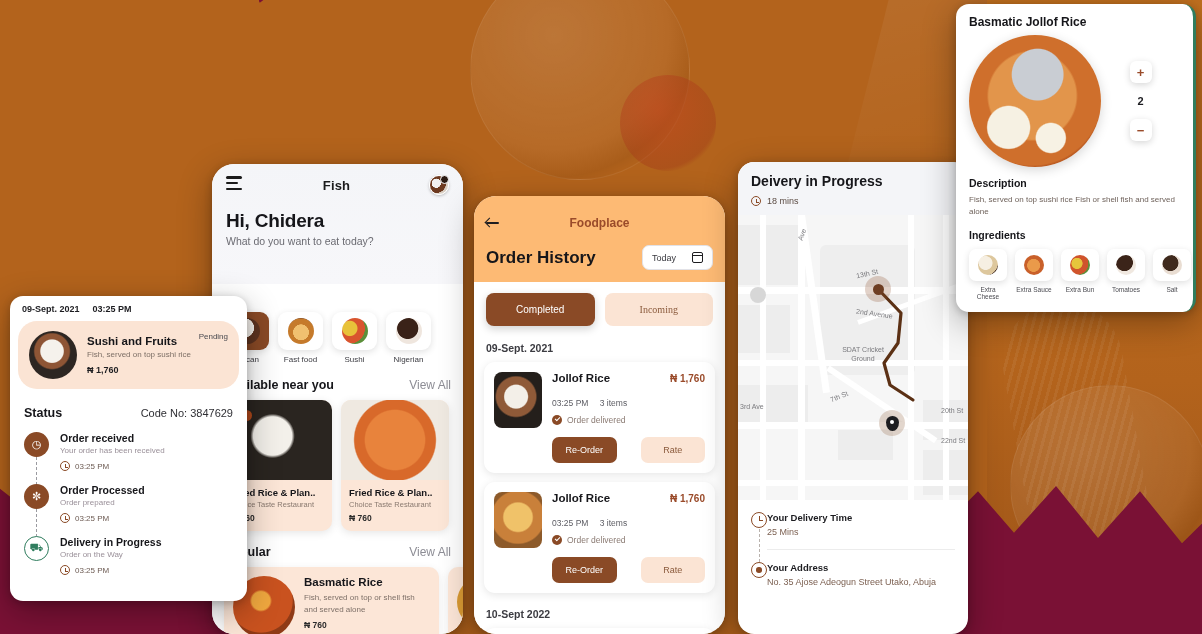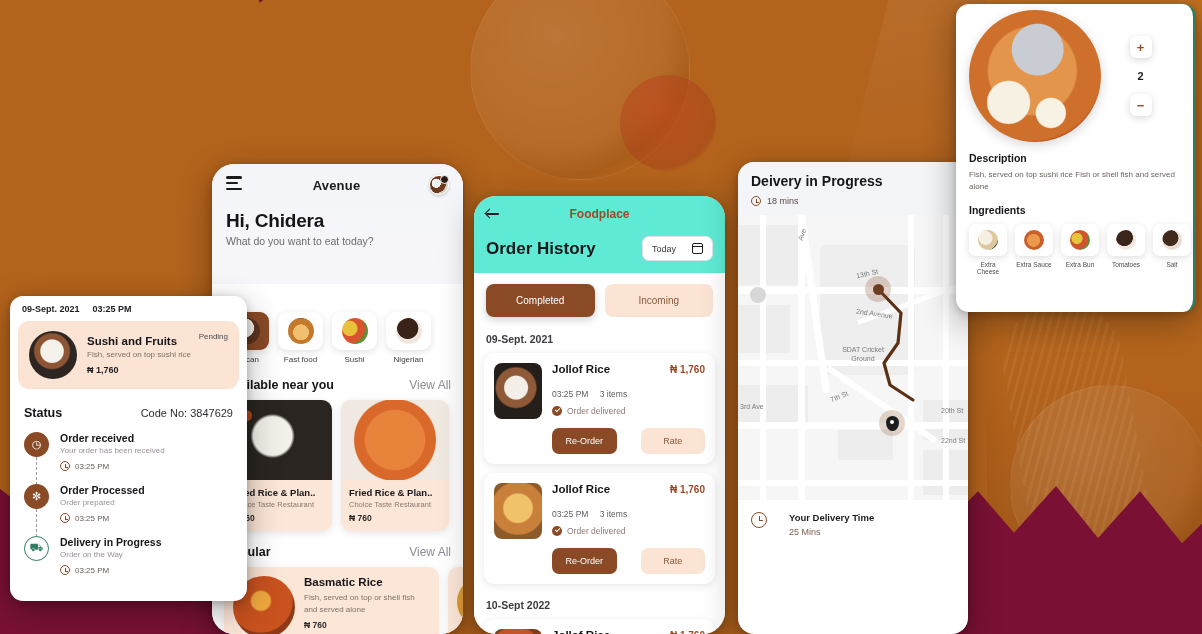--- a/index.html
+++ b/index.html
@@ -131,21 +131,21 @@
      background:radial-gradient(circle at 45% 40%,#f0a83f 0 18%,#c9521f 22% 62%,#8f3a16 64% 100%);}
   .pcard .pt{font-size:11.5px;font-weight:700;color:#16161a;}
   .pcard .pd{font-size:8px;color:#7e7068;margin-top:4px;line-height:1.45;}
   .pcard .pp{font-size:8.5px;font-weight:700;color:#2b2b2b;margin-top:5px;}
   .pcard.second{width:60px;}
   .pcard.second .pim{width:52px;height:52px;background:radial-gradient(circle at 45% 40%,#f2d27a 0 30%,#d99a33 34% 70%,#a9691f 72% 100%);}
 
   
   #status { left:10px; top:296px; width:237px; height:305px; border-radius:13px; }
   .st-top{display:flex;gap:13px;align-items:center;padding:8px 12px 7px;font-size:9px;font-weight:700;color:#1c1c20;}
-  .st-food{margin:0 8px;background:#FBE4D4;border-radius:11px;display:flex;align-items:center;gap:10px;padding:10px 11px;position:relative;}
+  .st-food{margin:0 8px;background:#FBE4D4;border-radius:19px;display:flex;align-items:center;gap:10px;padding:10px 11px;position:relative;}
   .st-food .ph{width:48px;height:48px;border-radius:50%;flex:none;
      background:radial-gradient(circle at 48% 42%,#f5f2ec 0 30%,#8e5535 33% 46%,#2d2622 50% 100%);}
   .st-food .nm{font-size:11.5px;font-weight:700;color:#16161a;}
   .st-food .ds{font-size:8px;color:#7d6f66;margin-top:3px;}
   .st-food .pr{font-size:9px;font-weight:700;color:#1f1f22;margin-top:6px;}
   .st-food .pend{position:absolute;right:11px;top:11px;font-size:8px;color:#4a4a50;}
   .st-sec{display:flex;align-items:baseline;justify-content:space-between;padding:17px 14px 6px;}
   .st-sec .a{font-size:12.5px;font-weight:700;color:#16161a;}
   .st-sec .b{font-size:11px;color:#2f2f34;}
   .tl{padding:6px 0 0 14px;position:relative;}
@@ -158,36 +158,36 @@
   .tl-item:last-child::after{display:none;}
   .tl-t{font-size:10.5px;font-weight:700;color:#16161a;}
   .tl-s{font-size:8px;color:#9a9099;margin-top:2px;}
   .tl-time{display:flex;align-items:center;gap:5px;margin-top:6px;font-size:8px;color:#6c5a52;}
   .clockic{width:10px;height:10px;border:1.3px solid #8A4A26;border-radius:50%;position:relative;flex:none;}
   .clockic::before{content:"";position:absolute;left:4px;top:2px;width:1.1px;height:3.2px;background:#8A4A26;}
   .clockic::after{content:"";position:absolute;left:4.3px;top:4.6px;width:2.8px;height:1.1px;background:#8A4A26;}
 
   
   #history{left:474px; top:196px; width:251px; height:438px; border-radius:22px;}
-  .oh-head{background:#5eead4;padding:9px 12px 12px;}
+  .oh-head{background:#fdba74;padding:18px 12px 12px;}
   .oh-nav{display:flex;align-items:center;justify-content:center;position:relative;height:18px;}
   .backarr{position:absolute;left:0;width:14px;height:14px;}
   .backarr i{position:absolute;left:0;top:6px;width:13px;height:1.8px;background:#1d1d20;border-radius:2px;}
   .backarr b{position:absolute;left:0;top:3px;width:7px;height:7px;border-left:1.8px solid #1d1d20;border-bottom:1.8px solid #1d1d20;transform:rotate(45deg);}
   .oh-brand{font-size:12px;font-weight:700;color:#9A4B2A;}
   .oh-row{display:flex;align-items:center;justify-content:space-between;margin-top:13px;}
   .oh-title{font-size:17px;font-weight:700;color:#16161a;}
   .oh-today{display:flex;align-items:center;gap:16px;background:#fff;border:1px solid #e2e2e7;border-radius:7px;padding:6px 9px;}
   .oh-today span{font-size:9px;color:#3a3a40;}
   .cal{width:11px;height:11px;border:1.4px solid #1d1d20;border-radius:2px;position:relative;}
   .cal::before{content:"";position:absolute;left:-1.4px;right:-1.4px;top:1.5px;height:1.4px;background:#1d1d20;}
   .tabs{display:flex;gap:10px;padding:11px 12px 10px;background:#fff;}
   .tab{flex:1;text-align:center;border-radius:8px;font-size:10px;padding:11px 0;}
   .tab.active{background:#8A4A26;color:#fff;box-shadow:0 3px 8px rgba(0,0,0,.18);}
-  .tab.idle{background:#FBE4D4;color:#8a5a3c;}
+  .tab.idle{background:#FBE4D4;color:#8a5a3c;font-family:Liberation Serif, serif;}
   .date-h{font-size:10.5px;font-weight:700;color:#3b3b41;padding:6px 12px 8px;background:#fff;}
   .oh-card{margin:0 10px 9px;background:#fff;border-radius:11px;box-shadow:0 2px 9px rgba(0,0,0,.10);padding:10px;}
   .oh-c-top{display:flex;gap:10px;}
   .oh-th{width:48px;height:56px;border-radius:8px;flex:none;}
   .th-1{background:radial-gradient(circle at 46% 44%,#f3efe8 0 28%,#8f5a38 31% 48%,#241f1b 52% 100%);}
   .th-2{background:radial-gradient(circle at 50% 45%,#f0c269 0 36%,#c9803a 40% 66%,#8d5a2a 70% 100%);}
   .th-3{background:radial-gradient(circle at 45% 42%,#e9e3d6 0 26%,#c4552a 30% 60%,#7e3d1c 64% 100%);}
   .oh-nm{display:flex;justify-content:space-between;align-items:baseline;}
   .oh-nm .n{font-size:11.5px;font-weight:700;color:#16161a;}
   .oh-nm .p{font-size:10px;font-weight:700;color:#9A4B2A;}
@@ -212,21 +212,21 @@
   .park{position:absolute;background:#EEEEEE;border-radius:6px;}
   .mlabel{position:absolute;font-size:7px;color:#7a7a7e;white-space:nowrap;}
   .route{position:absolute;}
   .pin-a{position:absolute;width:26px;height:26px;border-radius:50%;background:rgba(138,74,38,.25);display:flex;align-items:center;justify-content:center;}
   .pin-a i{width:11px;height:11px;border-radius:50%;background:#6e3d22;}
   .pin-b{position:absolute;width:26px;height:26px;border-radius:50%;background:rgba(160,120,90,.30);display:flex;align-items:center;justify-content:center;}
   .pin-b i{width:13px;height:15px;background:#1d1d20;border-radius:50% 50% 50% 50%/ 42% 42% 60% 60%;position:relative;}
   .pin-b i::after{content:"";position:absolute;left:4.2px;top:4px;width:4.5px;height:4.5px;border-radius:50%;background:#fff;}
   .pin-c{position:absolute;width:16px;height:16px;border-radius:50%;background:#D7D7D7;}
   .dv-info{padding:12px 13px 0;background:#fff;}
-  .dv-item{display:flex;gap:22px;position:relative;padding-bottom:12px;}
+  .dv-item{display:flex;gap:0;position:relative;padding-bottom:12px;}
   .dv-item::after{content:"";position:absolute;left:7.5px;top:17px;bottom:0;border-left:1.4px dashed #b9b2ad;}
   .dv-item:last-child::after{display:none;}
   .dv-item:not(:last-child) .dv-txt{border-bottom:1px solid #ececec;padding-bottom:12px;width:100%;}
   .dvic{width:16px;height:16px;border-radius:50%;border:1.4px solid #8A4A26;flex:none;position:relative;background:#fff;z-index:2;}
   .dvic.clock::before{content:"";position:absolute;left:6.6px;top:3.4px;width:1.2px;height:4.4px;background:#8A4A26;}
   .dvic.clock::after{content:"";position:absolute;left:7px;top:7.2px;width:3.6px;height:1.2px;background:#8A4A26;}
   .dvic.loc::after{content:"";position:absolute;left:4.3px;top:4.3px;width:5.6px;height:5.6px;border-radius:50%;background:#8A4A26;}
   .dv-t{font-size:9.5px;font-weight:700;color:#1c1c20;}
   .dv-v{font-size:9px;color:#7b5f50;margin-top:4px;}
 
@@ -276,21 +276,21 @@
 </div>
 
 <div class="panel" id="home">
   <div class="hm-head">
     <div class="hm-topbar">
       <div class="burger">
           <i></i>
           <i></i>
           <i></i>
         </div>
-      <div class="hm-city">Avenue</div>
+      <div class="hm-city">Fish</div>
       <div class="hm-avatar"></div>
     </div>
     <div class="hm-hi">Hi, Chidera</div>
     <div class="hm-sub">What do you want to eat today?</div>
   </div>
 
   <div class="hm-body">
     <div class="cats">
       <div class="cat sel">
         <div class="ci">
@@ -556,24 +556,32 @@
   </div>
 
   <div class="dv-info">
     <div class="dv-item">
       <span class="dvic clock"></span>
       <div class="dv-txt">
         <div class="dv-t">Your Delivery Time</div>
         <div class="dv-v">25 Mins</div>
       </div>
     </div>
+    <div class="dv-item">
+      <span class="dvic loc"></span>
+      <div class="dv-txt">
+        <div class="dv-t">Your Address</div>
+        <div class="dv-v">No. 35 Ajose Adeogun Street Utako, Abuja</div>
+      </div>
+    </div>
   </div>
 </div>
 
 <div class="panel" id="detail">
+  <div class="pd-title">Basmatic Jollof Rice</div>
   <div class="pd-hero">
     <div class="pd-img"></div>
     <div class="pd-qty">
       <div class="qbtn">+</div>
       <div class="qnum">2</div>
       <div class="qbtn">−</div>
     </div>
   </div>
   <div class="pd-sec">Description</div>
   <div class="pd-desc">Fish, served on top sushi rice Fish or shell fish and served alone</div>

